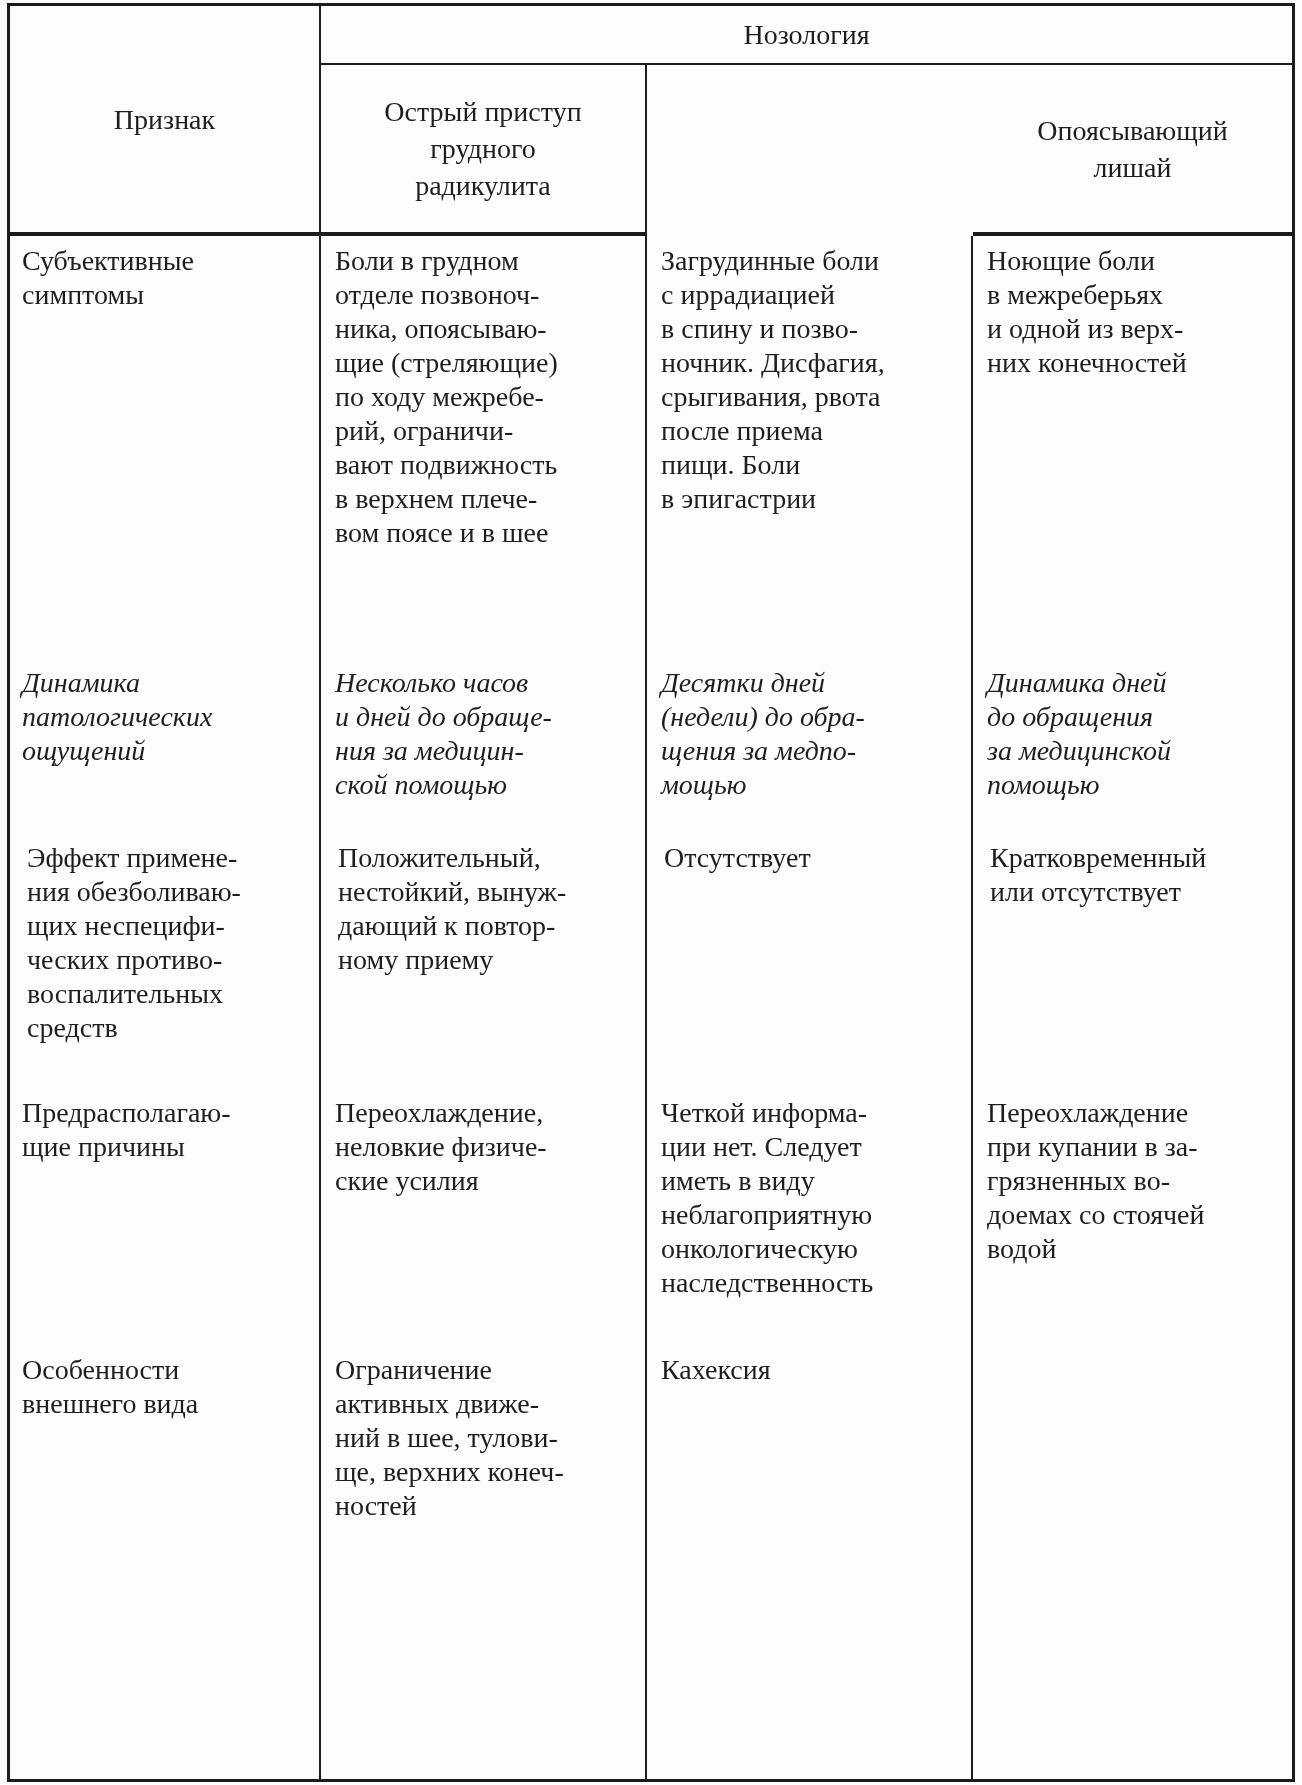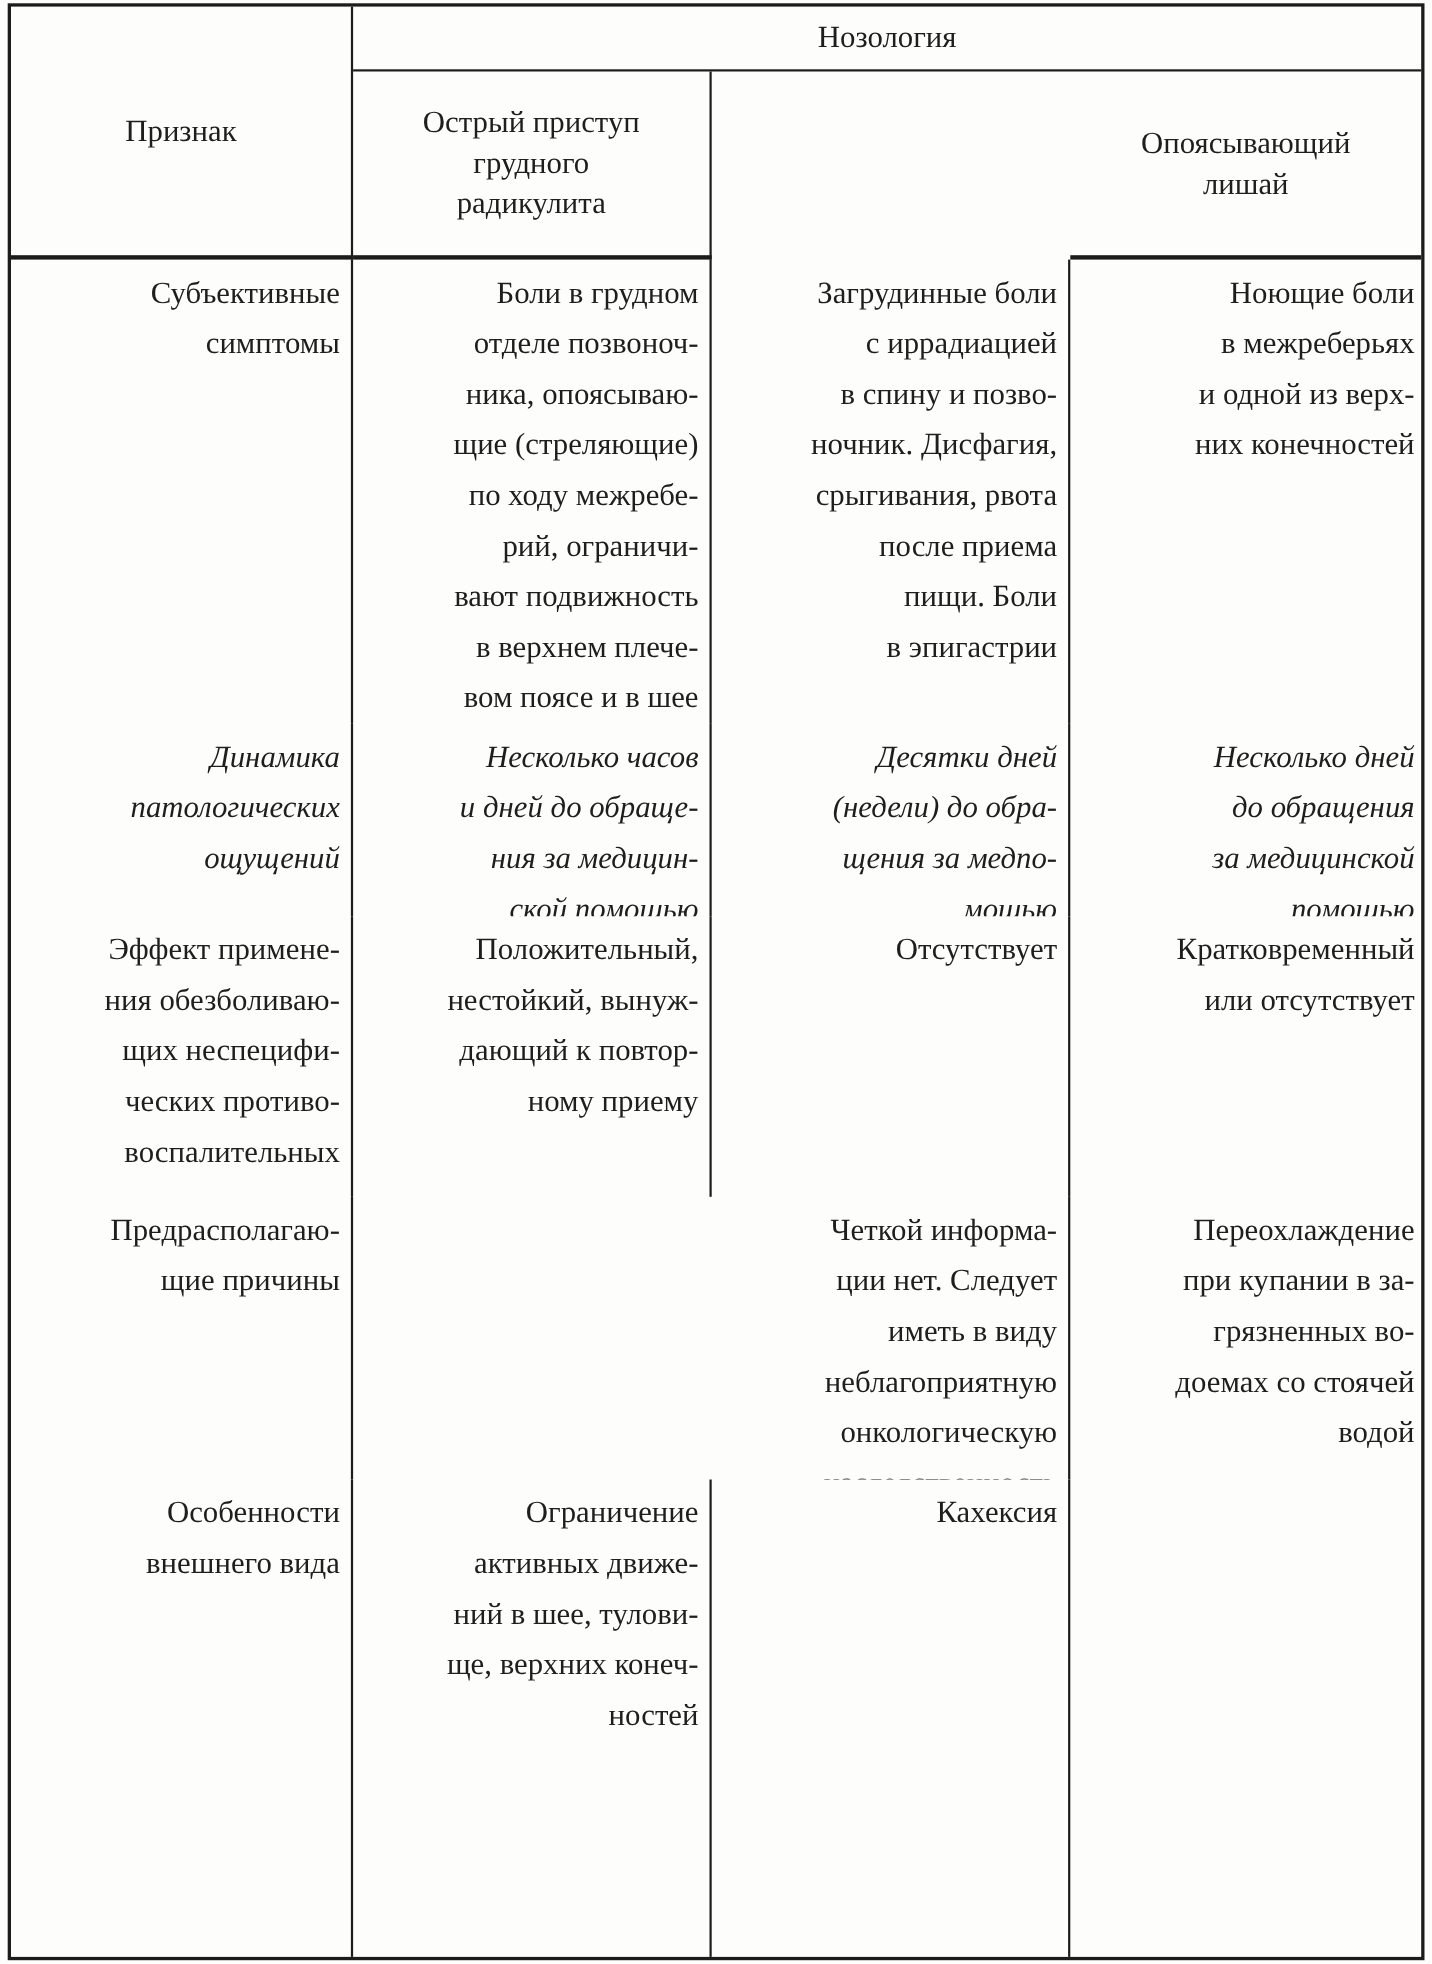--- a/index.html
+++ b/index.html
@@ -64,23 +64,23 @@
   .hdr-sub{
     grid-row:2;
     border-bottom:4px solid var(--line);
   }
   .hdr-c2{ grid-column:2; }
   .hdr-c3{ grid-column:3; }
   .hdr-c4{ grid-column:4; }
   
   .bcell{
     font-size:28px;
-    line-height:46px;
+    line-height:34px;
     padding:8px 10px 0 14px;
-    text-align:right;
+    text-align:left;
   }
   .col1{ grid-column:1; padding-left:12px; }
   .col2{ grid-column:2; }
   .col3{ grid-column:3; }
   .col4{ grid-column:4; padding-right:6px; }
   .row1{ grid-row:3; }
   .row2{ grid-row:4;font-style:italic; }
   .row3{ grid-row:5;padding-left:17px; }
   .row4{ grid-row:6; }
   .row5{ grid-row:7; }
@@ -131,41 +131,44 @@
 патологических
 ощущений</div>
     <div class="cell bcell col2 row2 vr">Несколько часов
 и дней до обраще-
 ния за медицин-
 ской помощью</div>
     <div class="cell bcell col3 row2 vr">Десятки дней
 (недели) до обра-
 щения за медпо-
 мощью</div>
-    <div class="cell bcell col4 row2">Несколько дней
+    <div class="cell bcell col4 row2">Динамика дней
 до обращения
 за медицинской
 помощью</div>
 
     <div class="cell bcell col1 row3 vr">Эффект примене-
 ния обезболиваю-
 щих неспецифи-
 ческих противо-
 воспалительных
 средств</div>
     <div class="cell bcell col2 row3 vr">Положительный,
 нестойкий, вынуж-
 дающий к повтор-
 ному приему</div>
     <div class="cell bcell col3 row3 vr">Отсутствует</div>
     <div class="cell bcell col4 row3">Кратковременный
 или отсутствует</div>
 
     <div class="cell bcell col1 row4 vr">Предрасполагаю-
 щие причины</div>
+    <div class="cell bcell col2 row4 vr">Переохлаждение,
+неловкие физиче-
+ские усилия</div>
     <div class="cell bcell col3 row4 vr">Четкой информа-
 ции нет. Следует
 иметь в виду
 неблагоприятную
 онкологическую
 наследственность</div>
     <div class="cell bcell col4 row4">Переохлаждение
 при купании в за-
 грязненных во-
 доемах со стоячей

